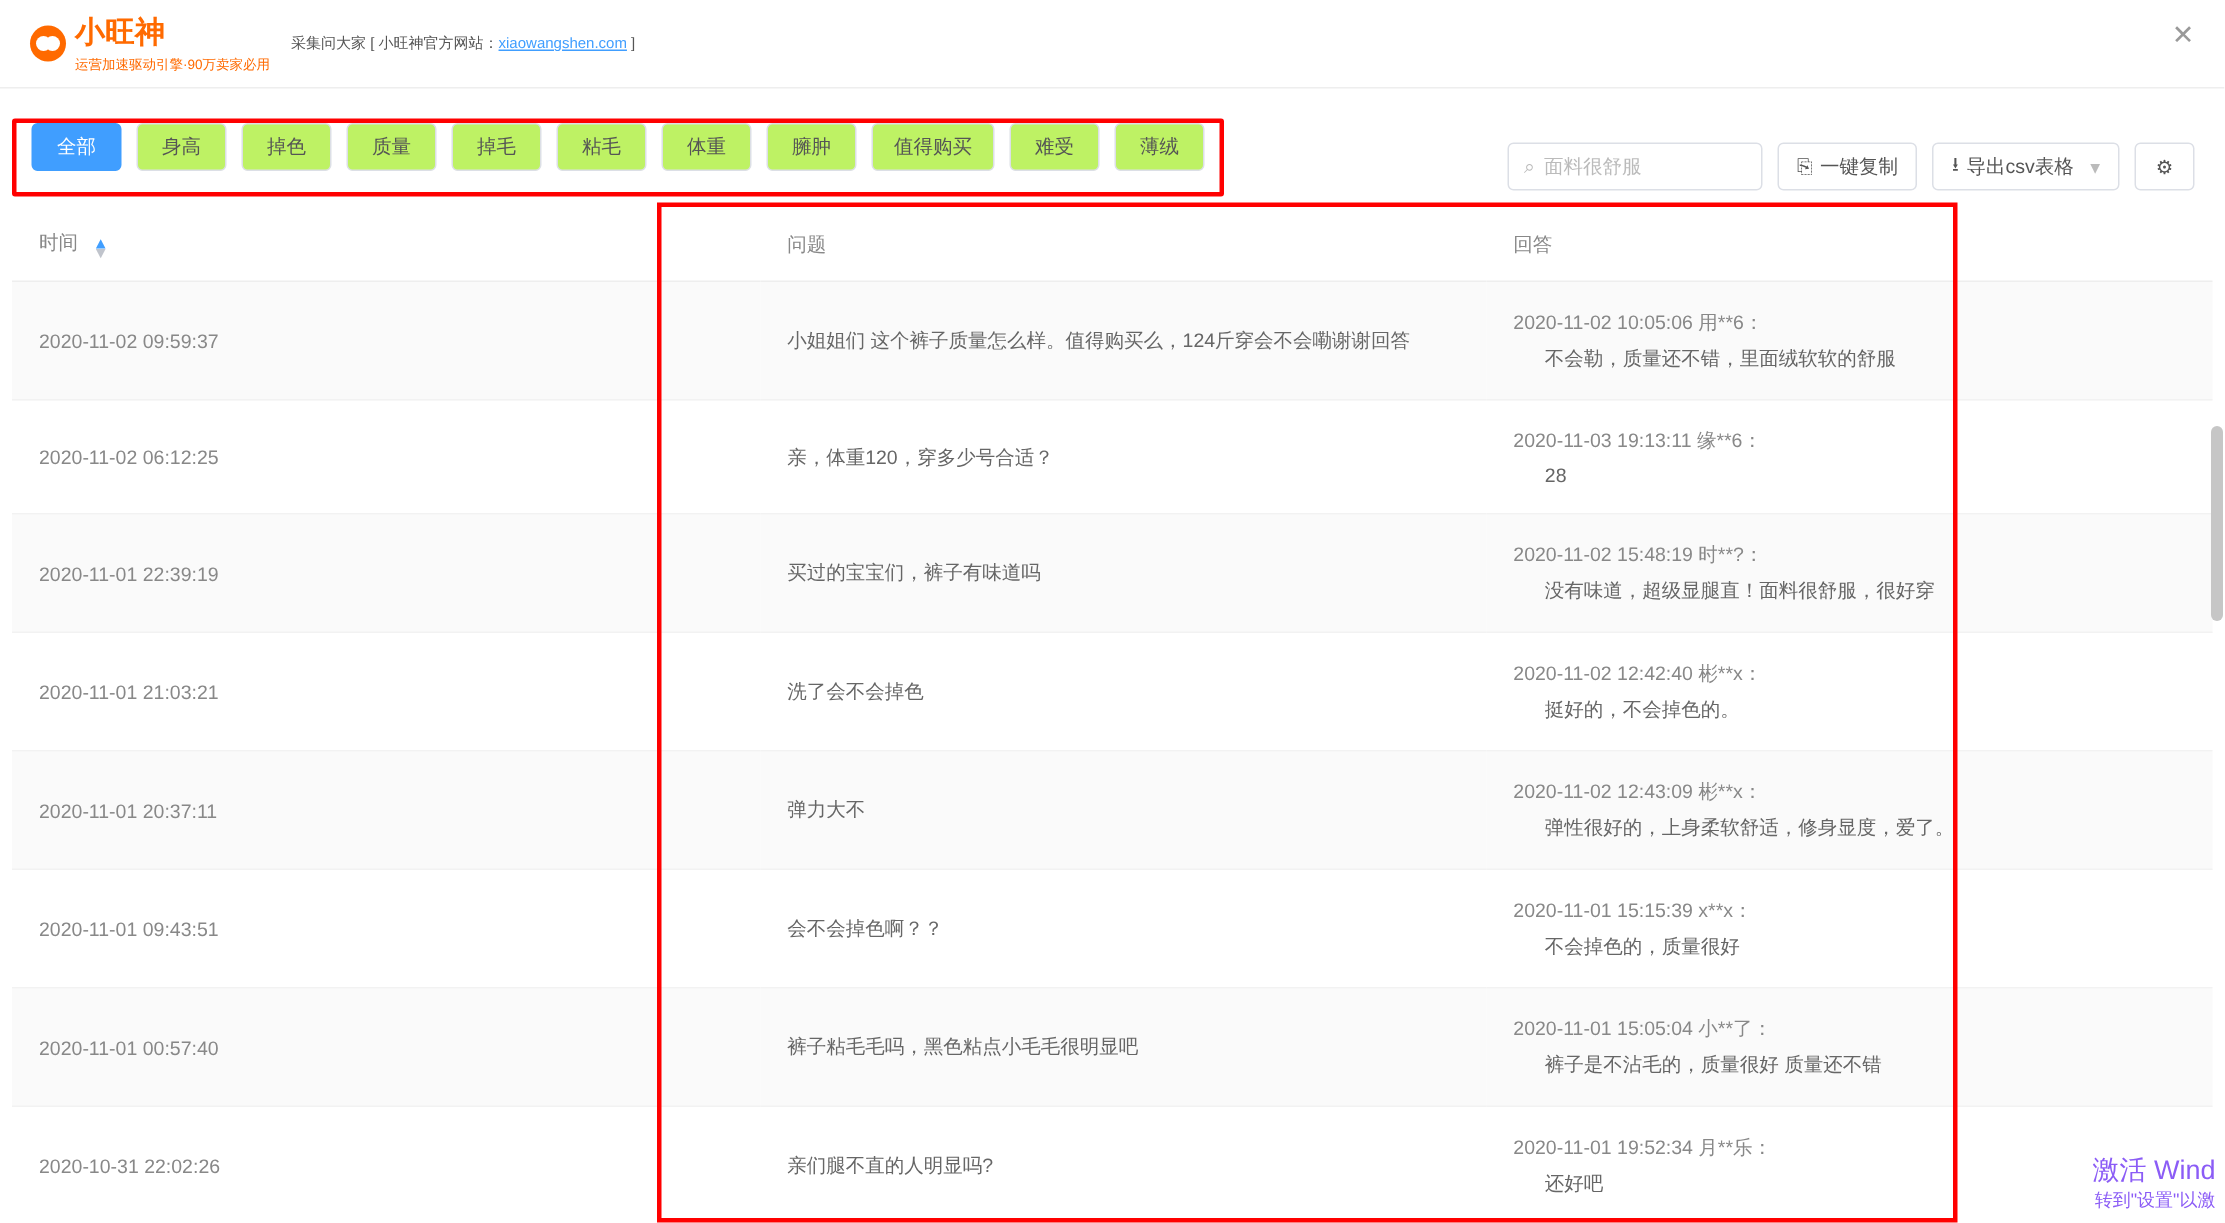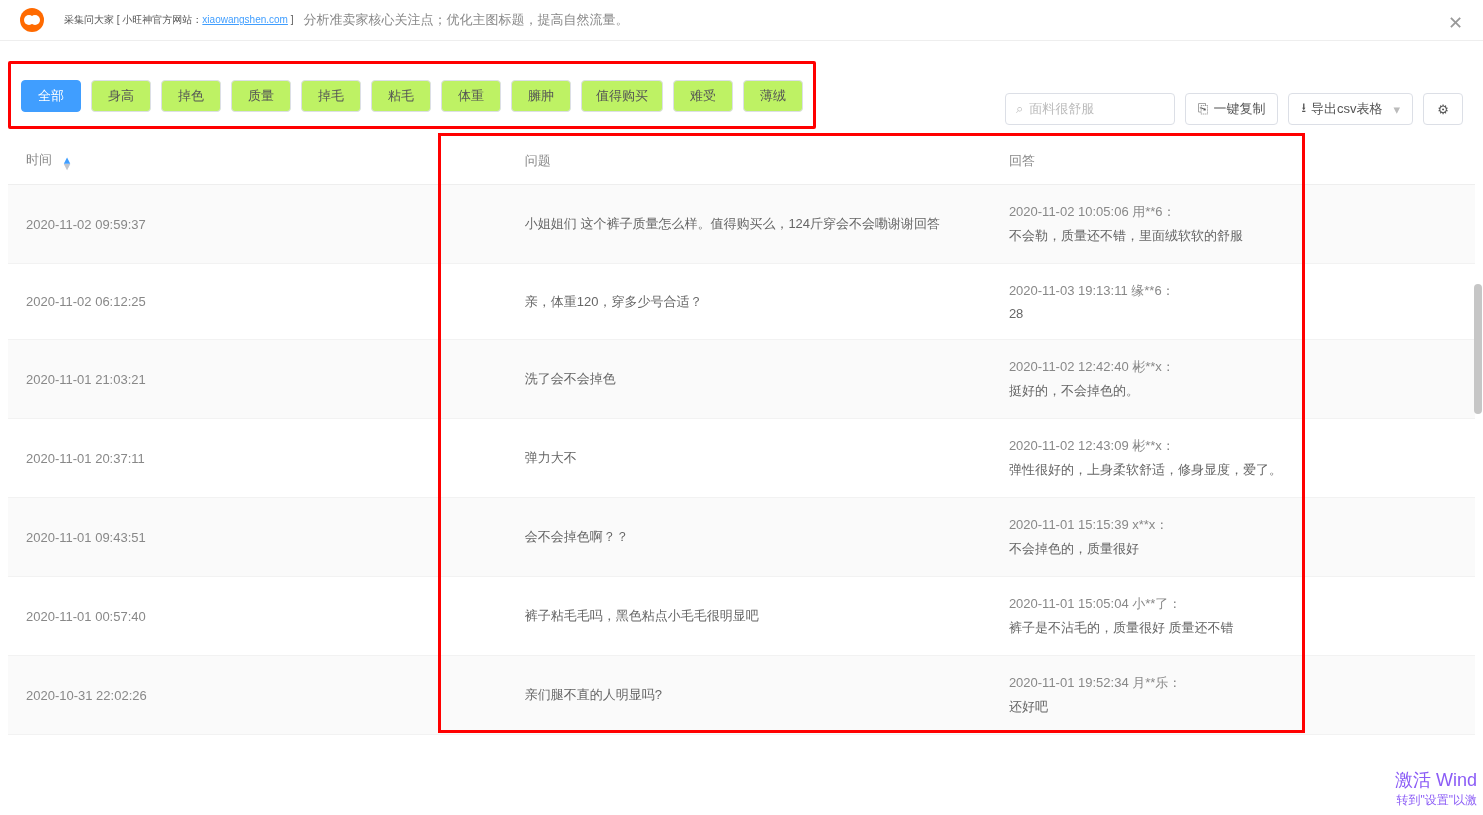--- a/index.html
+++ b/index.html
@@ -12,21 +12,21 @@
     .logo-mark::before { content:""; width: 10px; height: 10px; background:#fff; border-radius:50%; box-shadow: 6px 0 0 #fff; position:relative; left:-3px;}
     .logo-text { font-size: 20px; font-weight: bold; color: #ff6a00; }
     .logo-sub { font-size: 9px; color: #ff6a00; margin-top:2px;}
     .logo-col { display:flex; flex-direction:column;}
     .header-title { margin-left: 14px; font-size: 10px; color: #555; }
     .header-title a { color: #409eff; }
     .header-desc { margin-left: 10px; font-size: 13px; color: #888; }
     .close-x { position:absolute; right: 20px; top: 12px; color:#999; font-size:18px; cursor:pointer;}
 
     
-    .tags-wrap { margin: 20px 8px 10px; padding: 16px 10px 14px; border: 3px solid #ff0000; border-radius: 2px; display:inline-block; }
+    .tags-wrap { margin: 20px 8px 10px; padding: 0 10px 14px; border: 3px solid #ff0000; border-radius: 2px; display:inline-block; }
     .tags { display: flex; gap: 10px; flex-wrap: wrap; }
     .tag-btn { min-width: 60px; height: 32px; padding: 0 14px; border: 1px solid #dcdfe6; background: #bef264; border-radius: 4px; color: #555; font-size: 13px; display:flex; align-items:center; justify-content:center; cursor:pointer; }
     .tag-btn.active { background: #409eff; color: #fff; border-color: #409eff; }
 
     
     .toolbar-row { display:flex; justify-content:flex-end; align-items:center; padding: 0 20px 8px; gap: 10px; margin-top:-46px;}
     .search-input { height: 32px; border: 1px solid #dcdfe6; border-radius: 4px; display:flex; align-items:center; padding: 0 10px; width: 170px;}
     .search-input .ph { color:#bbb; font-size:13px; }
     .search-input .sicon { color:#bbb; margin-right:6px;}
     .btn { height: 32px; padding: 0 12px; border: 1px solid #dcdfe6; border-radius: 4px; background:#fff; font-size:13px; color:#555; display:flex; align-items:center; gap:5px; cursor:pointer;}
@@ -41,43 +41,46 @@
     col.c-q { width: 33%; }
     col.c-a { width: 33%; }
     thead th { text-align:left; font-weight: normal; color: #888; font-size:13px; padding: 14px 18px; border-bottom: 1px solid #eee; font-family: Liberation Mono, monospace;}
     thead th .sort { color:#c0c4cc; margin-left:4px; font-size:11px; display:inline-flex; flex-direction:column; line-height:6px;}
     thead th .sort .up{ color:#409eff;}
     tbody tr { }
     tbody tr:nth-child(odd) td { background: #fafafa; }
     tbody td { padding: 18px 18px; font-size: 13px; color: #666; border-bottom: 1px solid #f2f2f2; vertical-align: middle;}
     tbody td.time { color:#888; }
     .ans-line1 { color:#888; margin-bottom: 6px;}
-    .ans-line2 { color:#666;}
+    .ans-line2 { color:#666;margin-left:21px;}
 
     
     .watermark { position: fixed; right: 6px; bottom: 6px; font-size: 18px; color: #8b5cf6; text-align:right; }
     .watermark .sub { font-size: 12px; }
 
     
     .scroll-thumb { position: fixed; right: 1px; top: 284px; width: 8px; height: 130px; background:#c6c6c6; border-radius:4px; }
   </style>
 </head>
 <body>
 
 
 
 
 <div class="header">
   <div class="logo">
     <div class="logo-mark"></div>
+    <div class="logo-col">
+      <span class="logo-text">小旺神</span>
+      <span class="logo-sub">运营加速驱动引擎·90万卖家必用</span>
+    </div>
   </div>
   <span class="header-title">
     <span>采集问大家 [ 小旺神官方网站：</span><a href="#">xiaowangshen.com</a><span> ]</span>
   </span>
-  <span class="header-desc">分析准卖家核心关注点；优化主图标题，提高自然流量。</span>
   <span class="close-x">✕</span>
 </div>
 
 
 <div class="tags-wrap">
   <div class="tags" id="tags">
       <div class="tag-btn active">全部</div>
       <div class="tag-btn">身高</div>
       <div class="tag-btn">掉色</div>
       <div class="tag-btn">质量</div>
@@ -144,20 +147,28 @@
         </tr>
         <tr>
           <td class="time">2020-11-02 06:12:25</td>
           <td>亲，体重120，穿多少号合适？</td>
           <td>
             <div class="ans-line1">2020-11-03 19:13:11  缘**6：</div>
             <div class="ans-line2">28</div>
           </td>
         </tr>
         <tr>
+          <td class="time">2020-11-01 22:39:19</td>
+          <td>买过的宝宝们，裤子有味道吗</td>
+          <td>
+            <div class="ans-line1">2020-11-02 15:48:19  时**?：</div>
+            <div class="ans-line2">没有味道，超级显腿直！面料很舒服，很好穿</div>
+          </td>
+        </tr>
+        <tr>
           <td class="time">2020-11-01 21:03:21</td>
           <td>洗了会不会掉色</td>
           <td>
             <div class="ans-line1">2020-11-02 12:42:40  彬**x：</div>
             <div class="ans-line2">挺好的，不会掉色的。</div>
           </td>
         </tr>
         <tr>
           <td class="time">2020-11-01 20:37:11</td>
           <td>弹力大不</td>

